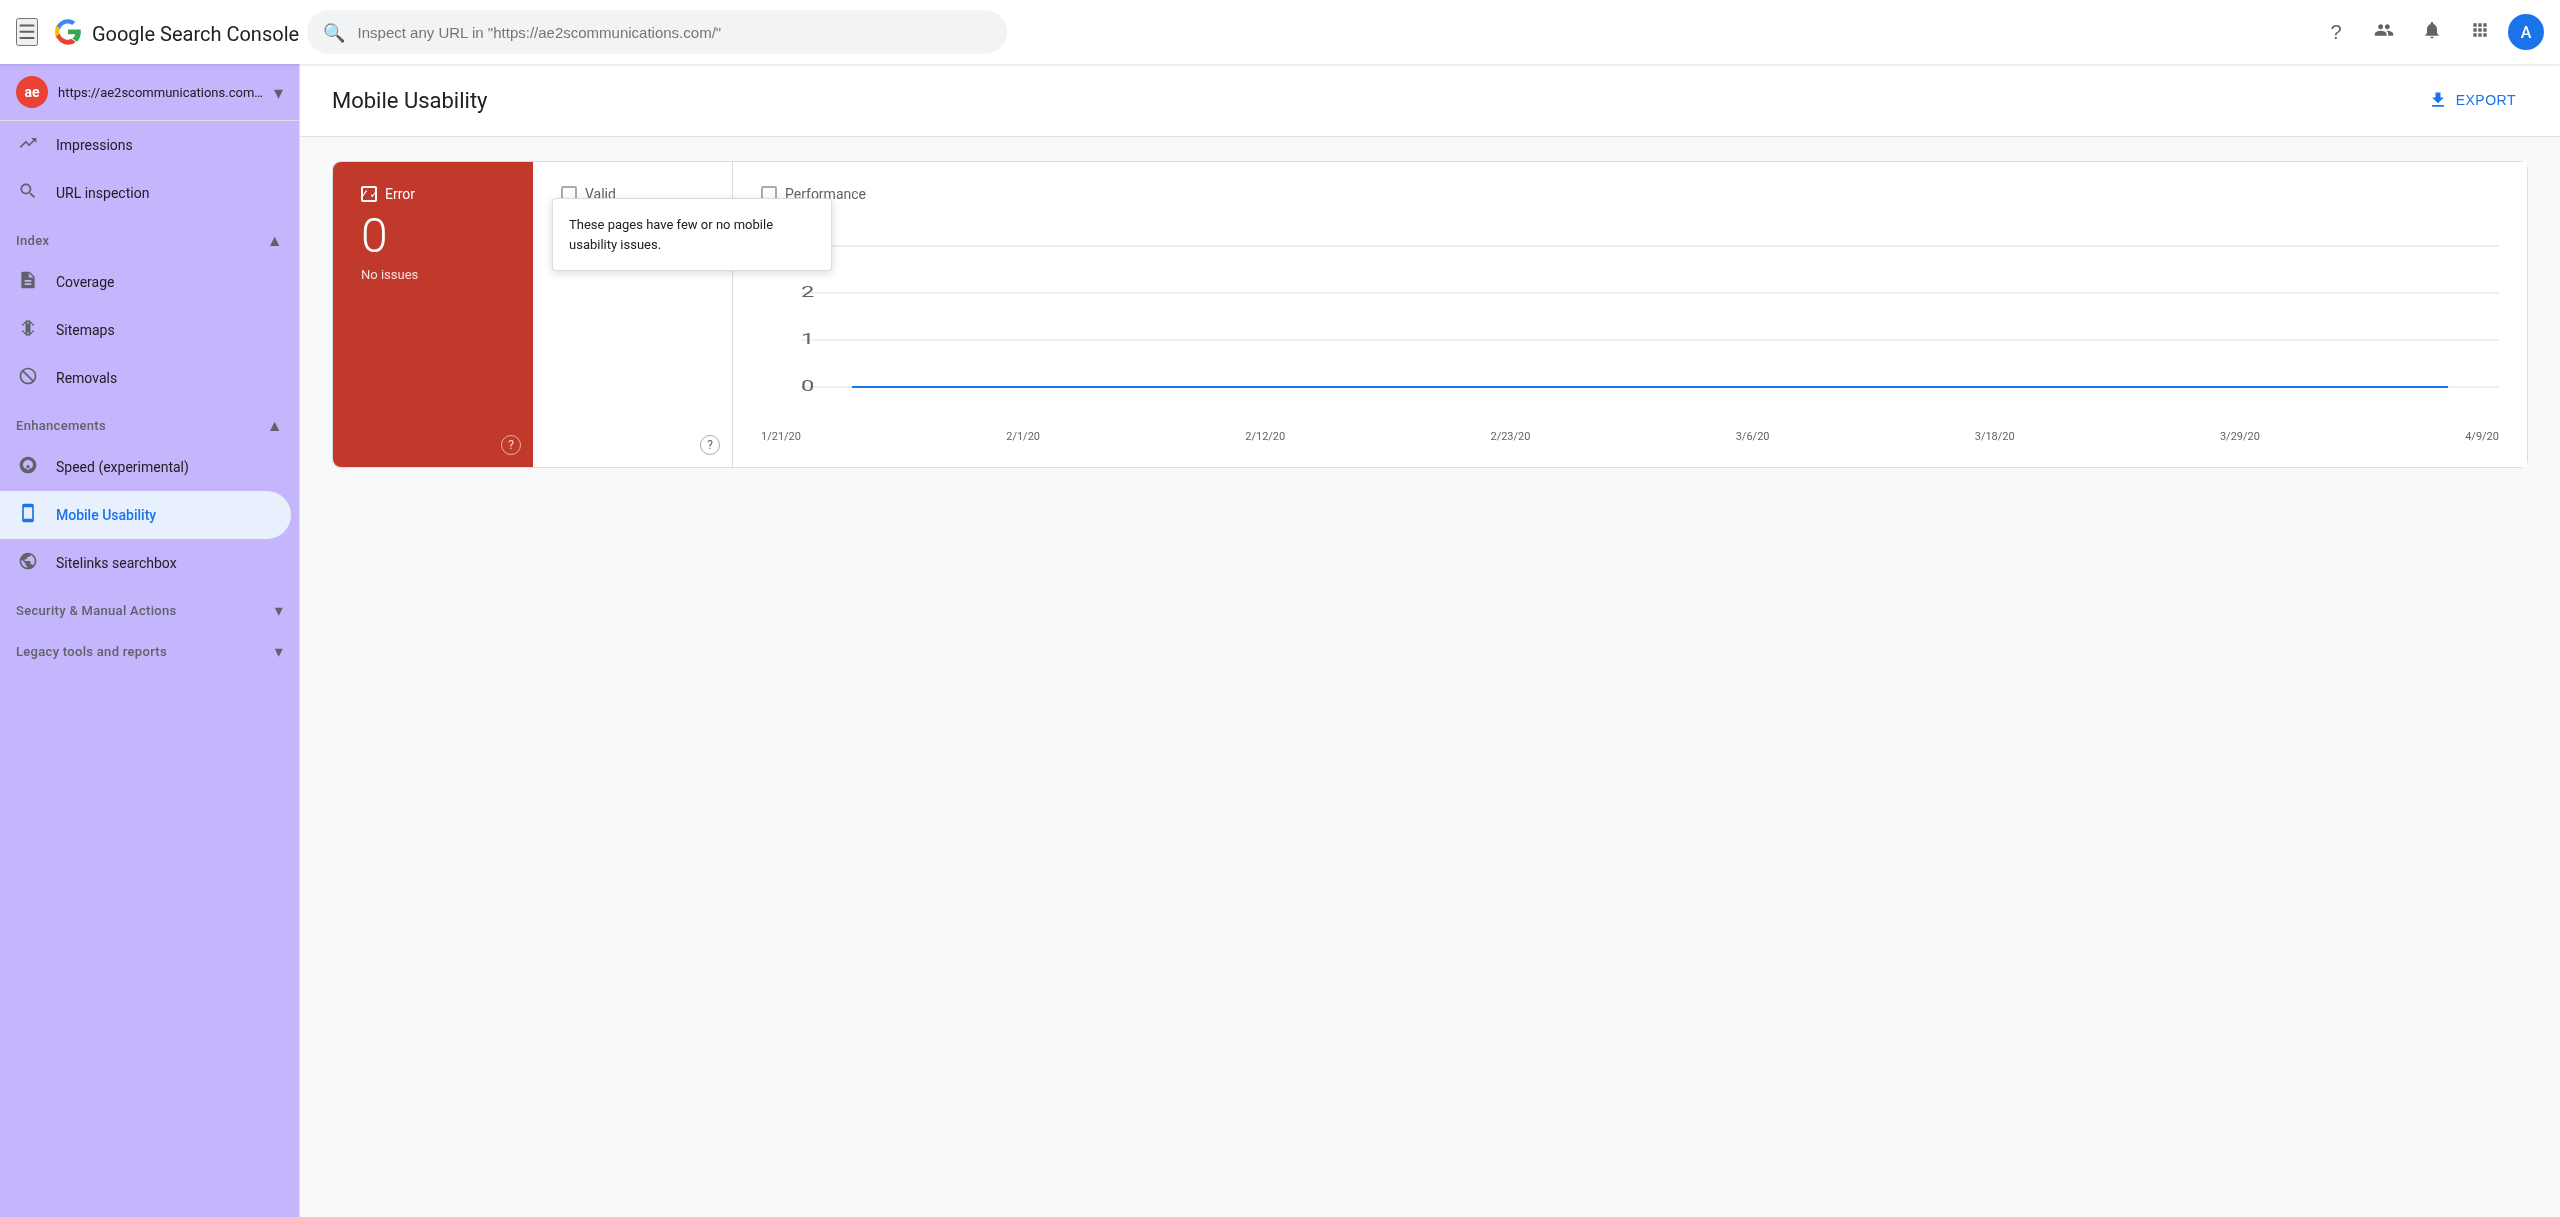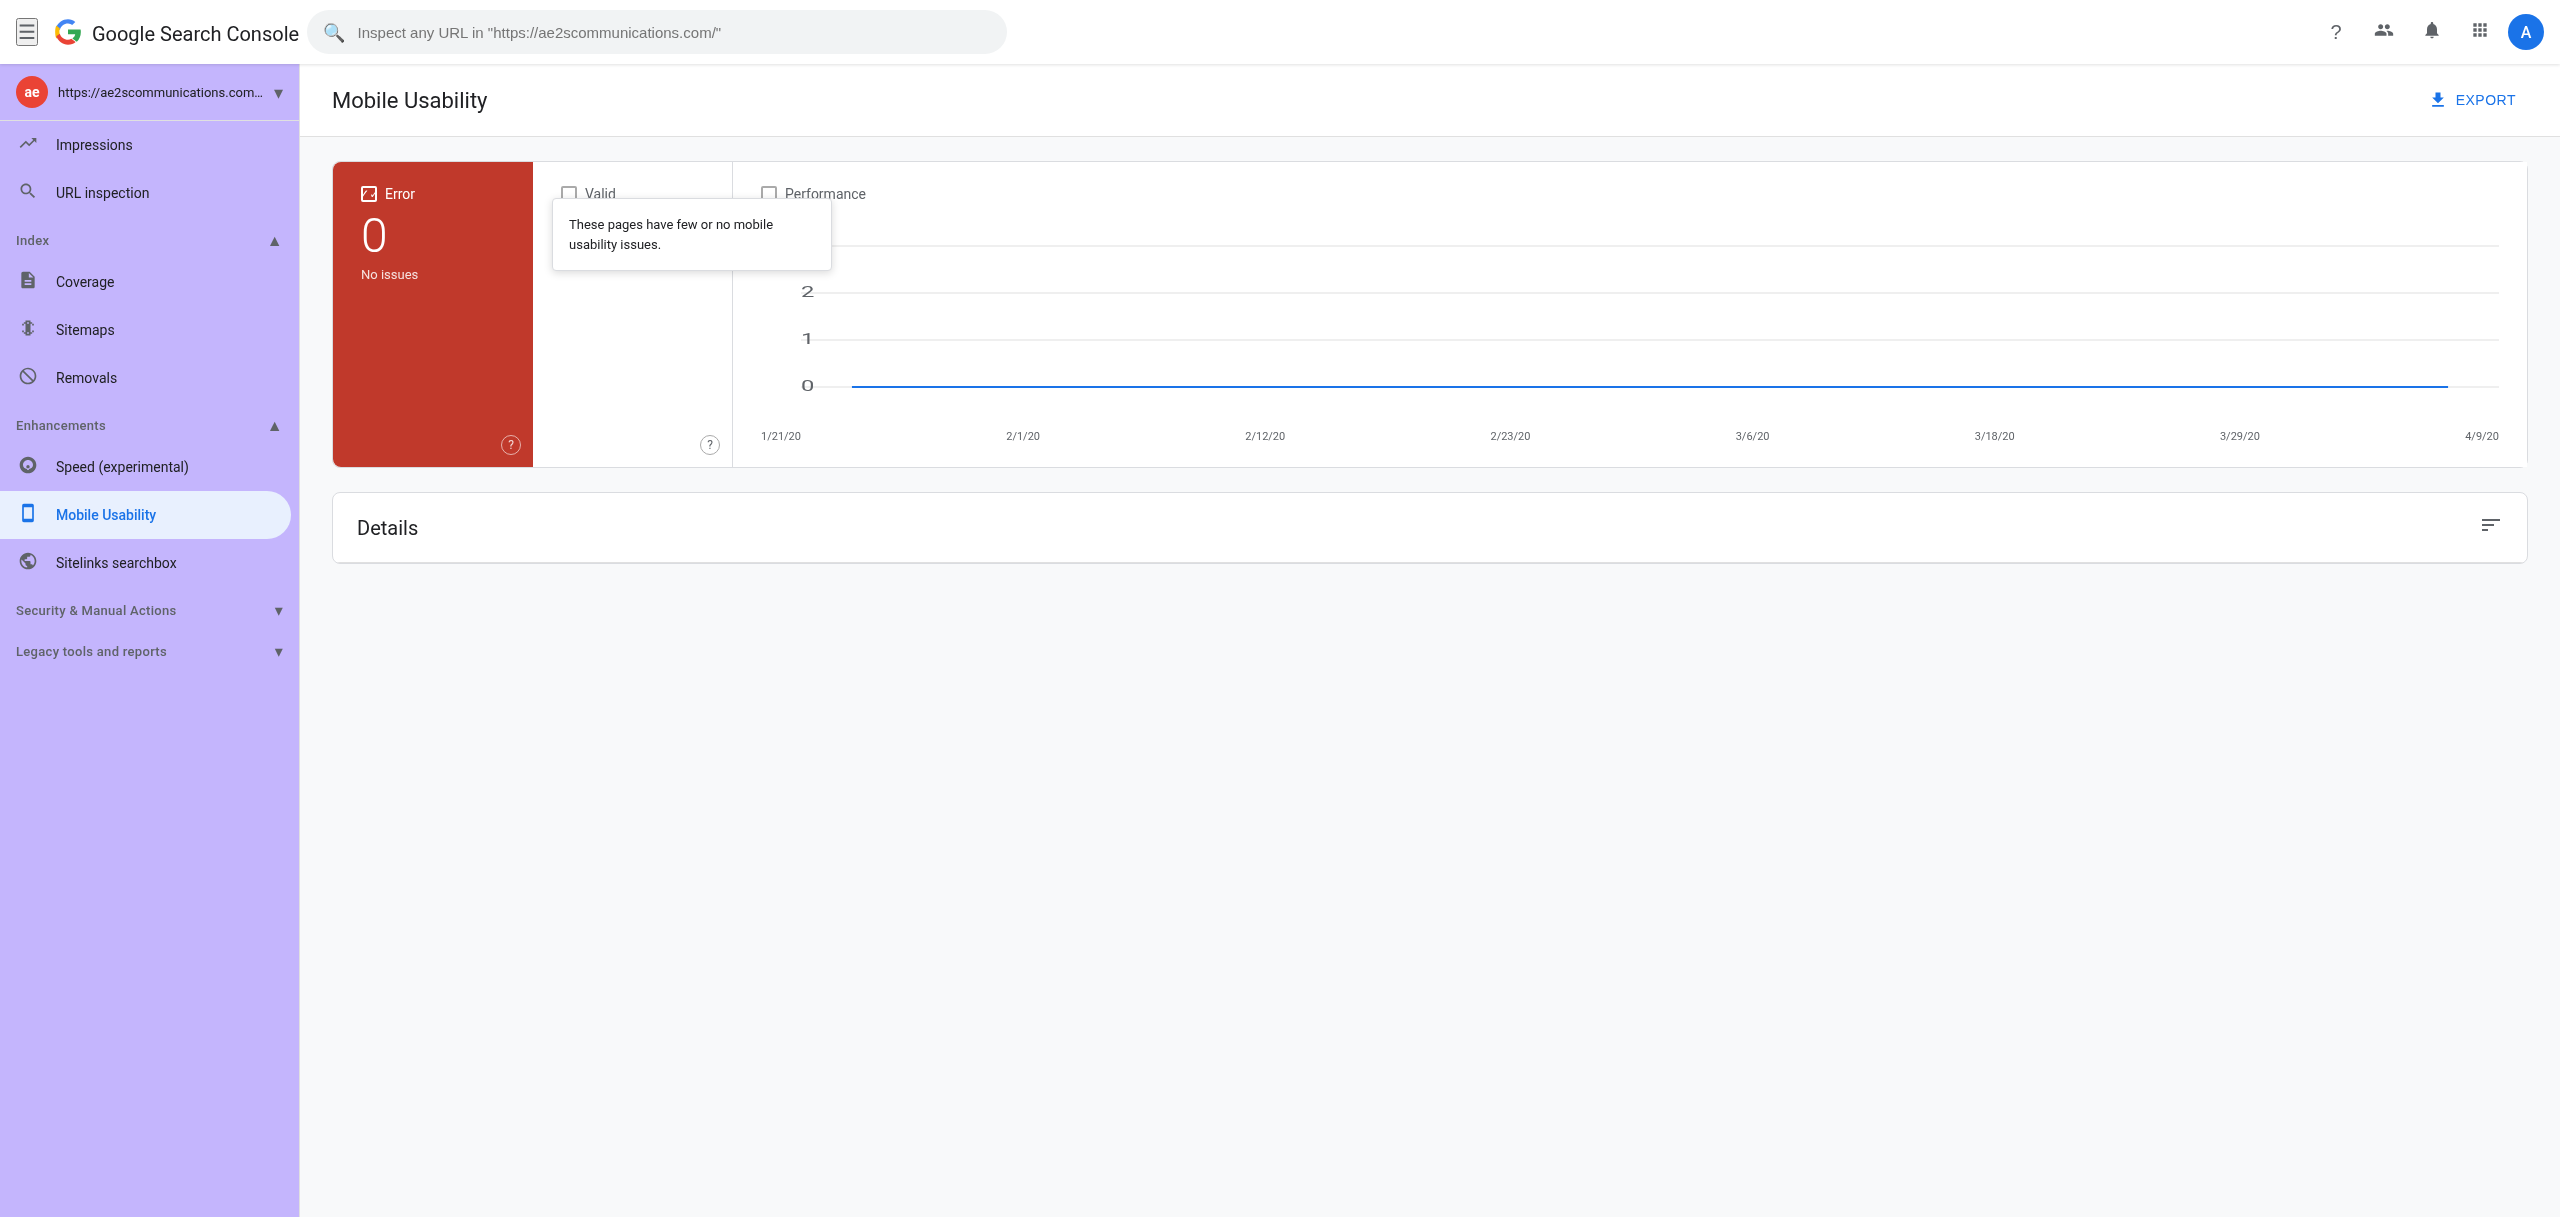--- a/index.html
+++ b/index.html
@@ -583,26 +583,16 @@
               <span>3/6/20</span>
               <span>3/18/20</span>
               <span>3/29/20</span>
               <span>4/9/20</span>
             </div>
           </div>
         </div>
 
       </div>
 
-      <div class="details-card">
-        <div class="details-header">
-          <h2 class="details-title">Details</h2>
-          <span class="filter-icon">
-            <svg width="24" height="24" viewBox="0 0 24 24" fill="#5f6368">
-                <path d="M3 18h6v-2H3v2zM3 6v2h18V6H3zm0 7h12v-2H3v2z"></path>
-              </svg>
-          </span>
-        </div>
-      </div>
 
     </div>
   </main>
 </div>
 
 </body></html>

